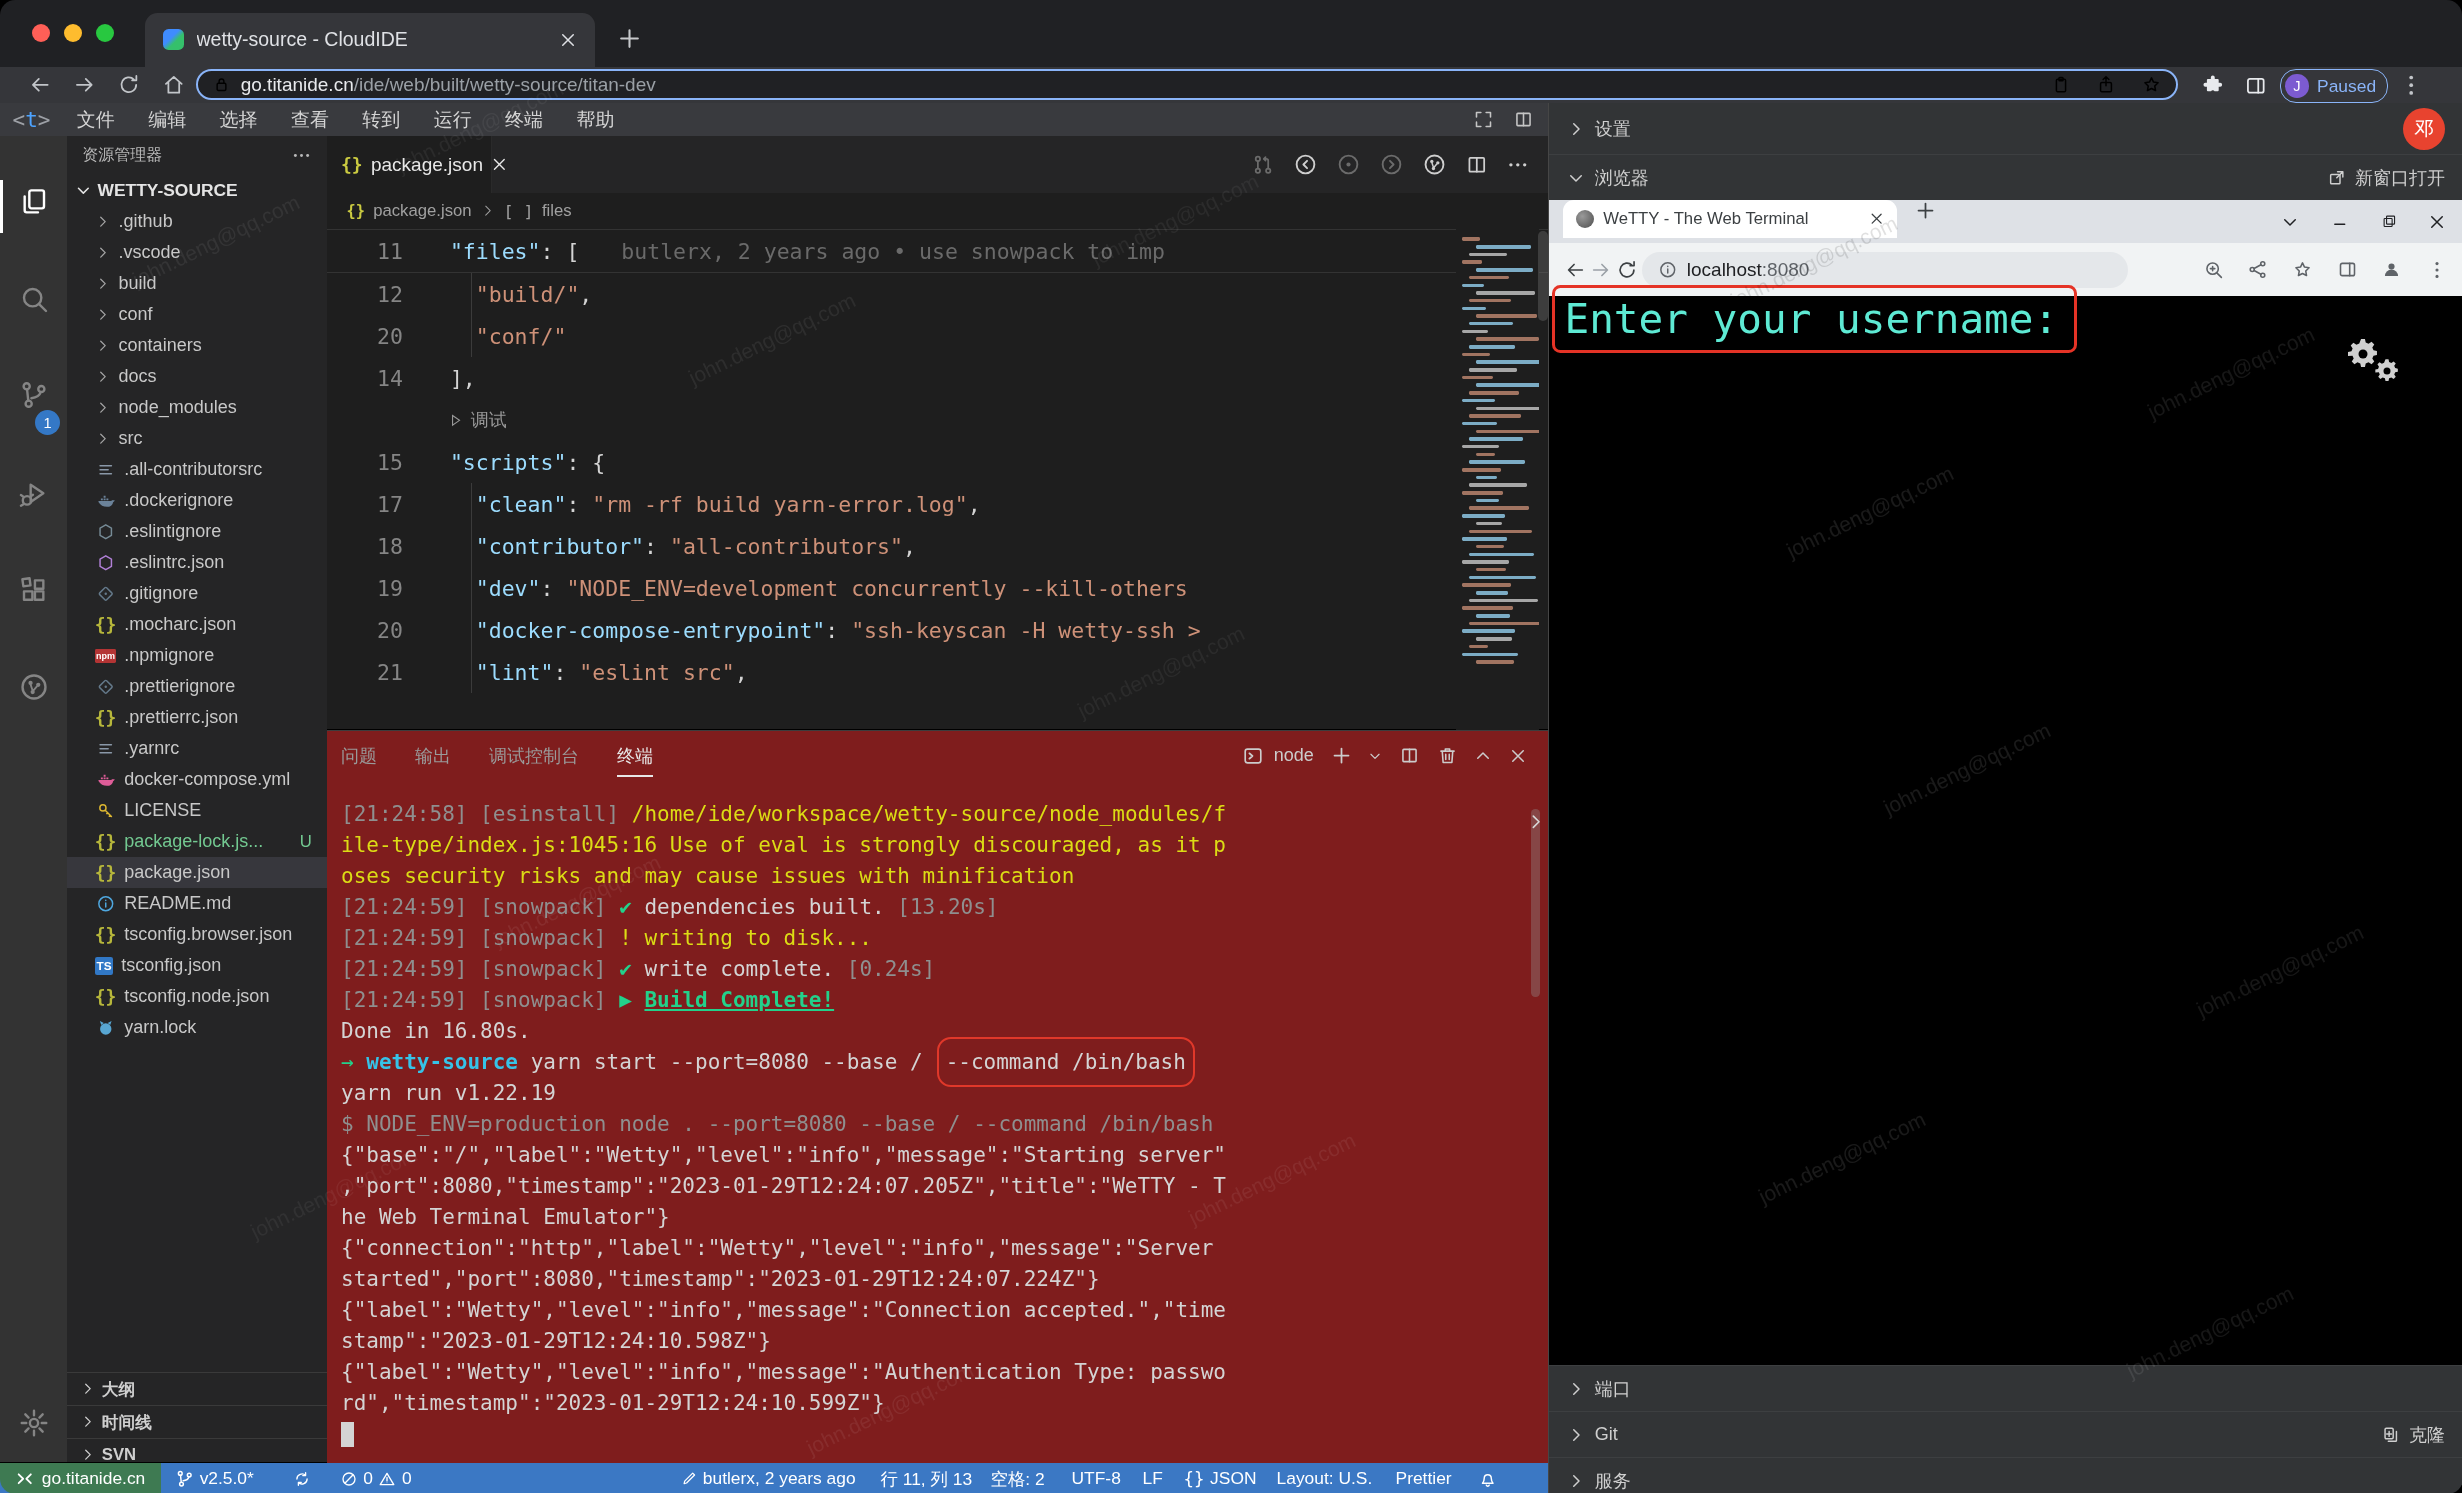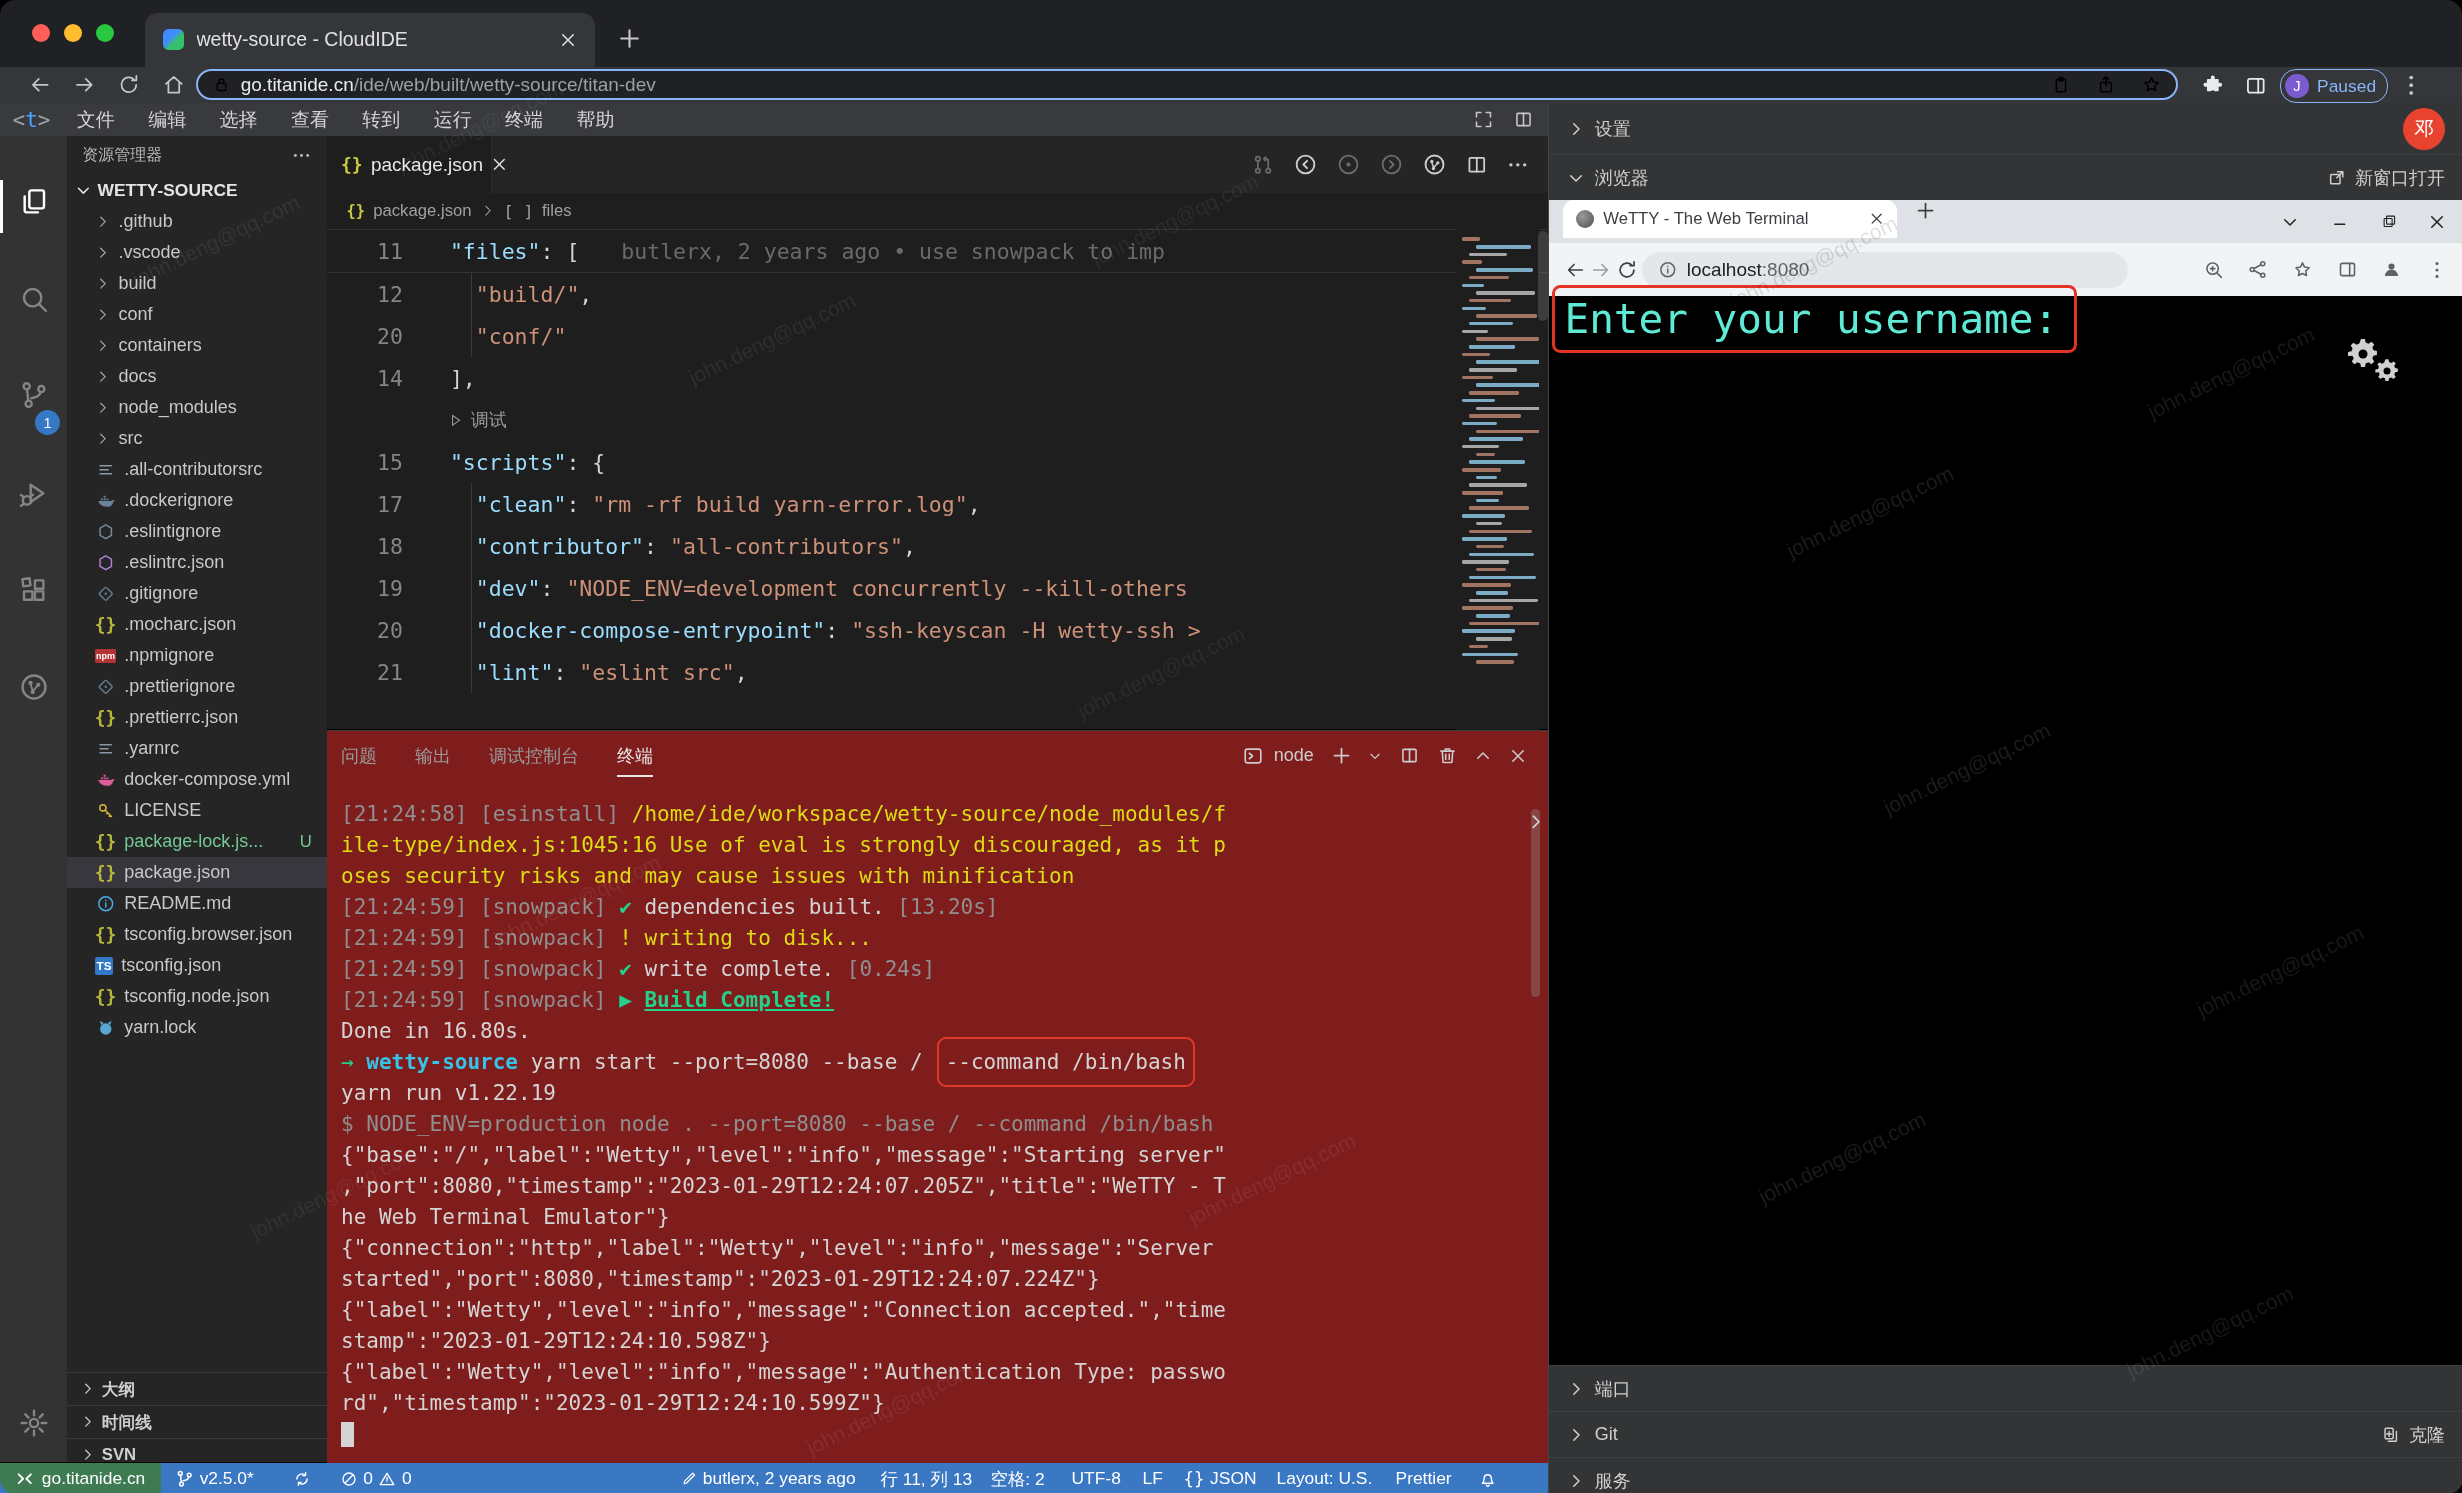--- a/index.html
+++ b/index.html
@@ -71,21 +71,21 @@
   #panel{left:327px;top:730px;width:1221px;height:733px;background:#7f1d1d;border-top:1.4px solid #3c3c3c}
   #panel-tabs{height:49px;display:flex;align-items:center;gap:38px;padding-left:14px;font-size:18px;color:#9a9a9a}
   .ptab.active{color:#e7e7e7;position:relative}
   .ptab.active:after{content:"";position:absolute;left:0;right:0;bottom:-9.7px;height:2.1px;background:#e7e7e7}
   #panel-actions{margin-left:auto;display:flex;align-items:center;gap:16.7px;padding-right:21px;color:#cccccc;font-size:18px}
   #node-box{display:flex;align-items:center;gap:10px}
   #term{padding:9.7px 0 0 14px;font-family:"DejaVu Sans Mono",monospace;font-size:21px;line-height:31px;white-space:pre;color:#d4d4d4}
   .t-d{color:#8f8f8f}.t-y{color:#dcdc15}.t-g{color:#23d18b}.t-w{color:#d4d4d4}
   .t-c{color:#36c3e8;font-weight:bold}
   .t-gu{color:#23d18b;font-weight:bold;text-decoration:underline}
-  .redbox{border:2.8px solid #e0382a;border-radius:9px;padding:11px 7px;margin:0 1.4px}
+  .redbox{border:2.8px solid #e0382a;border-radius:14px;padding:11px 7px;margin:0 1.4px}
   #term-cursor{display:inline-block;width:12.5px;height:25px;background:#d4d4d4;vertical-align:middle}
   #term-scroll{left:1531px;top:809px;width:9px;height:188px;background:rgba(150,150,150,.35);border-radius:4.2px}
 
   
   #rightpanel{left:1548px;top:103px;width:914px;height:1391px;background:#323436;border-left:1.4px solid #464646;
       border-radius:0 0 15.3px 0;color:#cfcfcf;overflow:hidden}
   .rp-row{height:46px;display:flex;align-items:center;gap:9.7px;padding:0 18px;font-size:18px;border-top:1.4px solid #3d3f41;box-sizing:border-box}
   .rp-row:first-child{border-top:none;height:51px}
   .rp-right{margin-left:auto;display:flex;align-items:center;gap:8.3px}
   #user-avatar{width:42px;height:42px;border-radius:50%;background:#e8432f;color:#fff;font-size:19.5px;display:flex;align-items:center;justify-content:center;flex:none}

